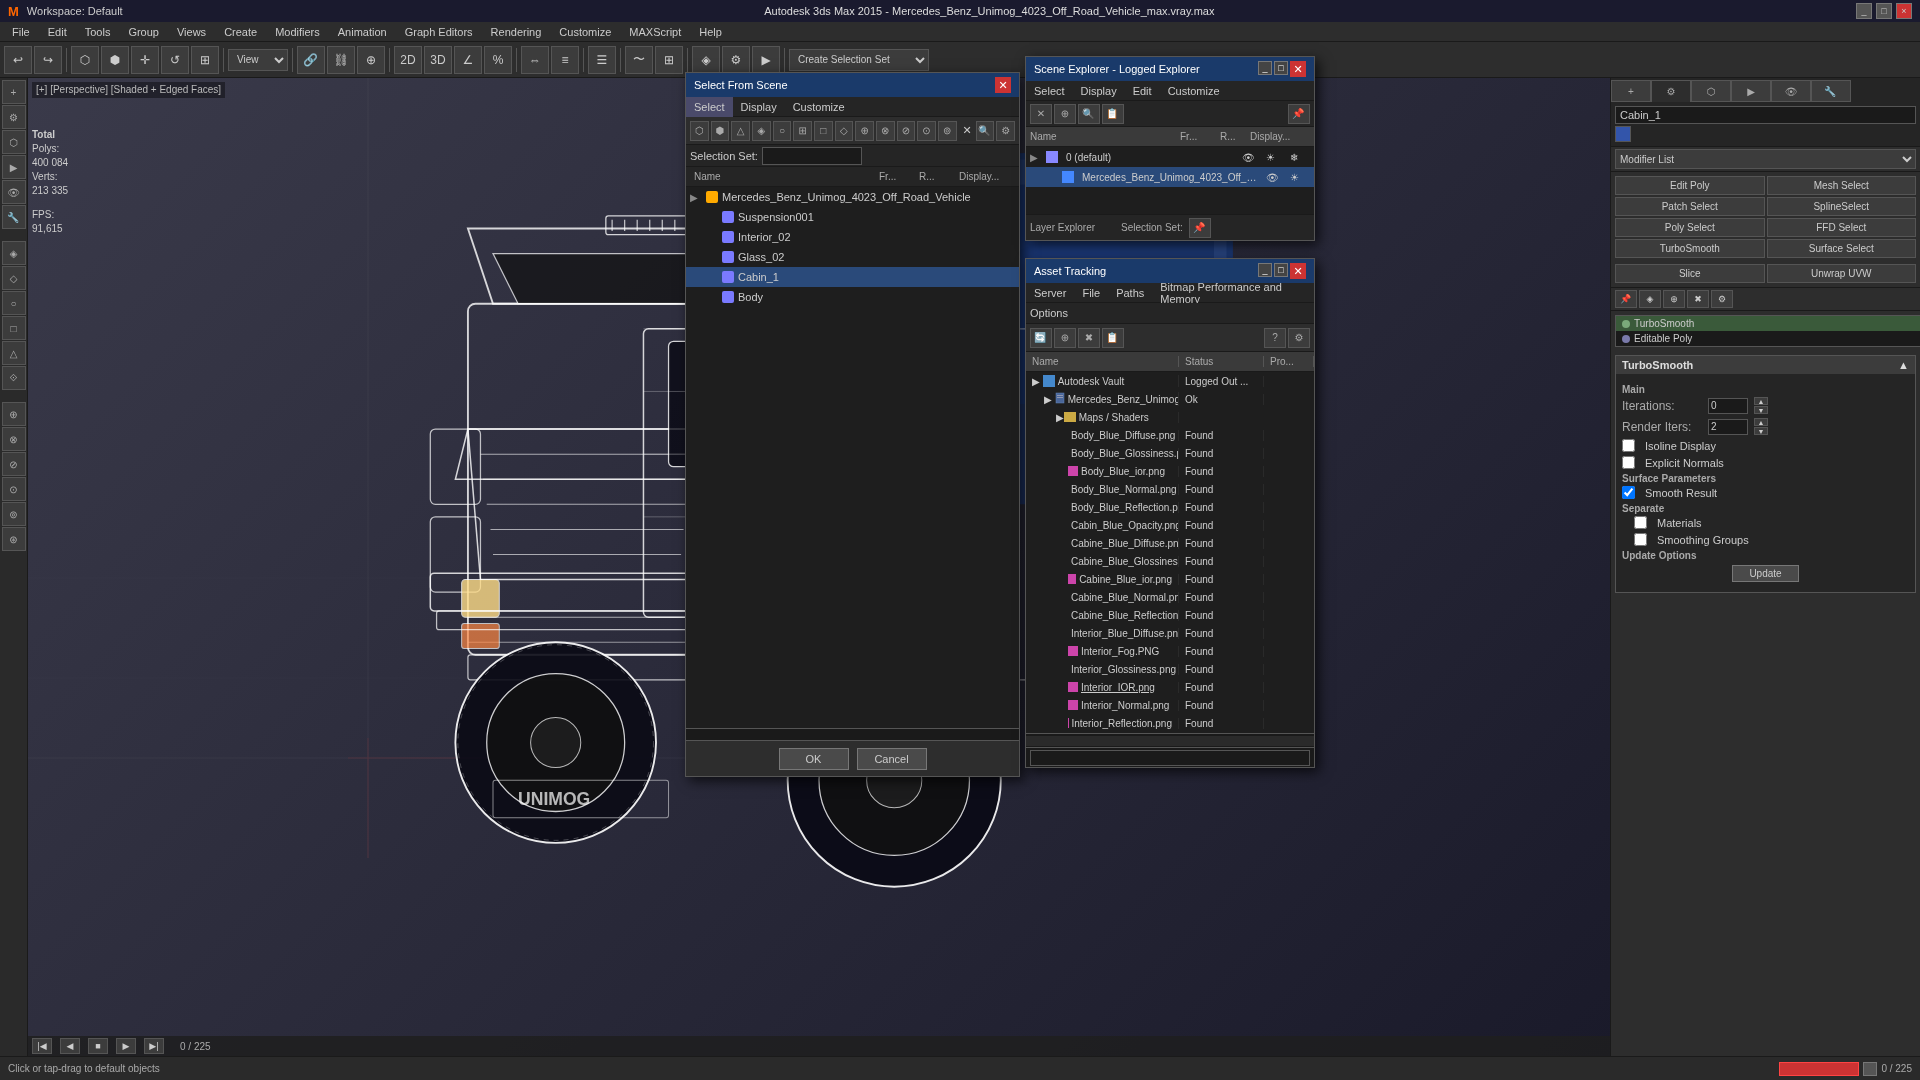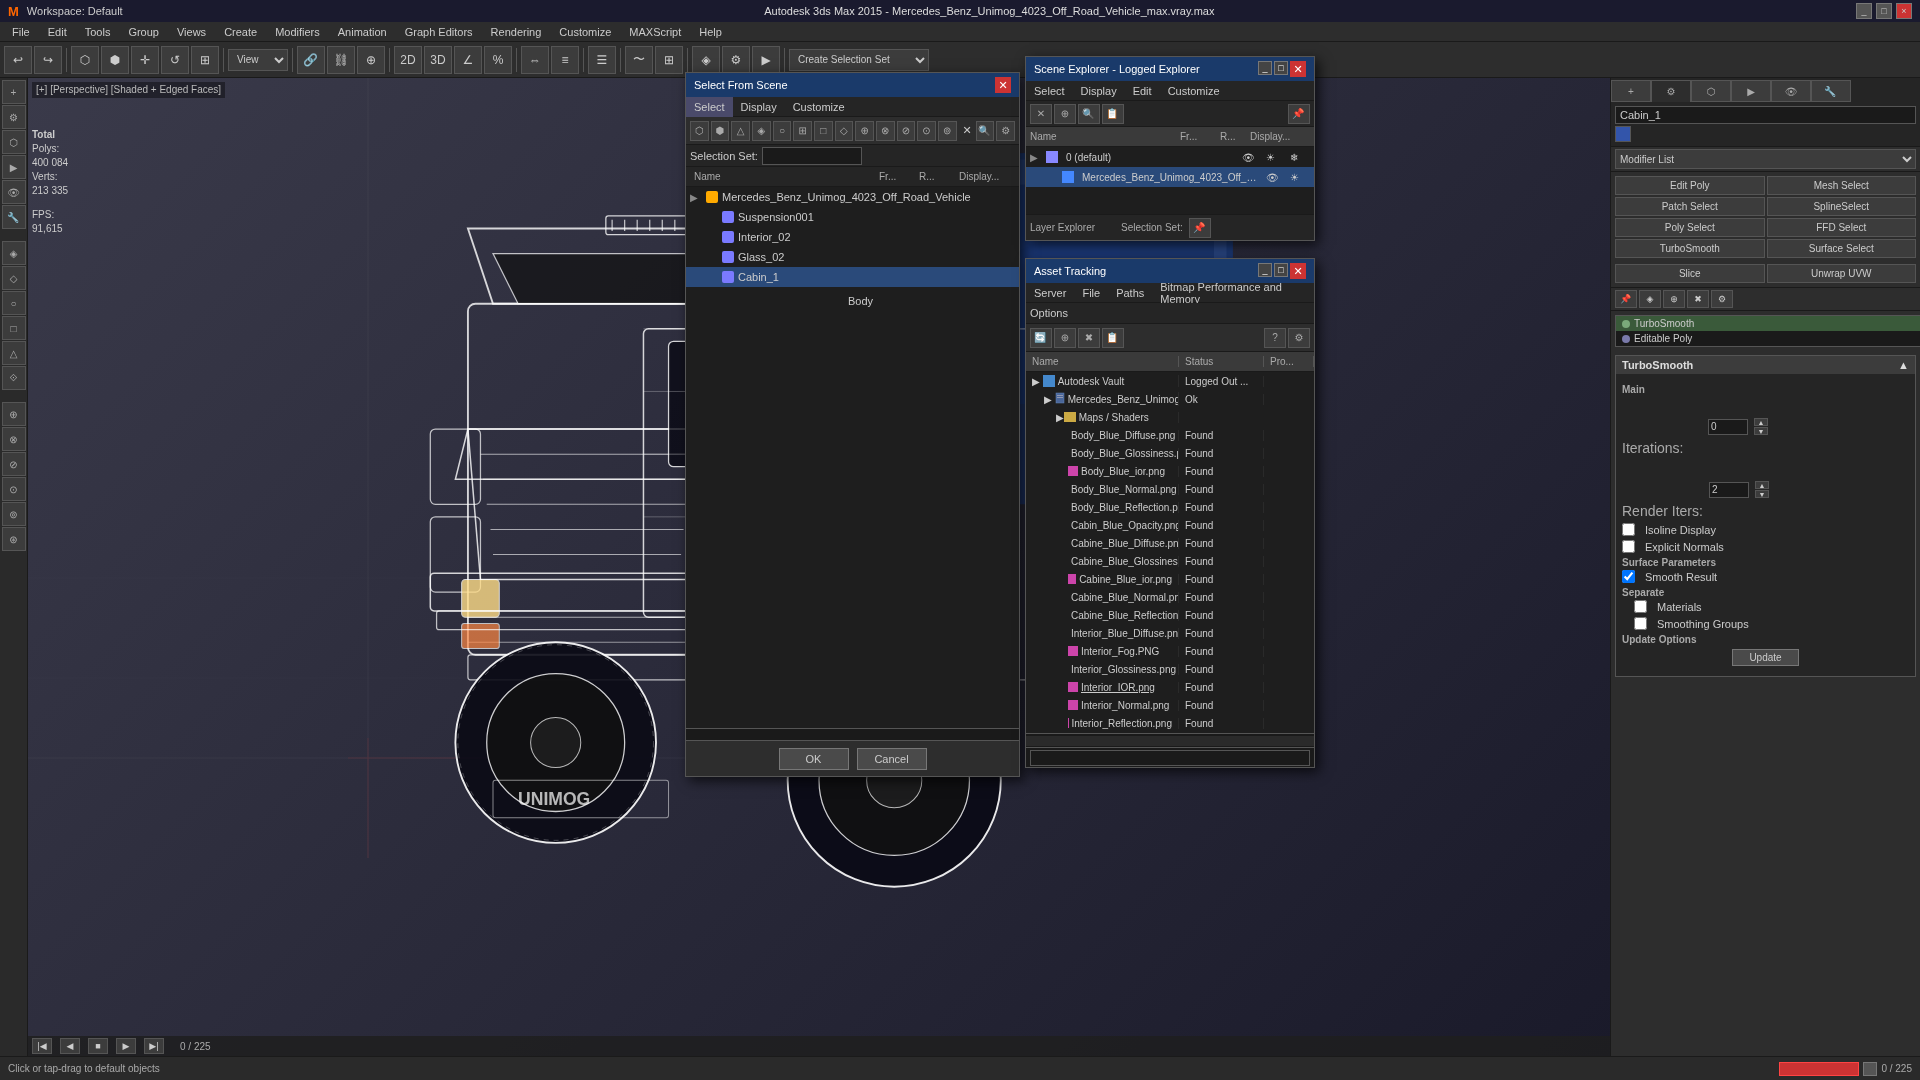--- a/index.html
+++ b/index.html
@@ -220,21 +220,21 @@
       display: flex;
       justify-content: space-between;
     }
     .turbo-body { padding: 6px; }
     .turbo-row {
       display: flex;
       align-items: center;
       margin-bottom: 4px;
       gap: 6px;
     }
-    .turbo-label { font-size: 14px; color: #aaa; min-width: 80px; margin-top: 43px; }
+    .turbo-label { font-size: 12px; color: #aaa; min-width: 80px; }
     .turbo-input {
       width: 40px; height: 16px;
       background: #1a1a1a; border: 1px solid #555;
       color: #ccc; font-size: 10px; padding: 0 2px;
     }
     .turbo-checkbox { margin-right: 4px; }
     .radio-group { display: flex; flex-direction: column; gap: 2px; }
     .radio-item { display: flex; align-items: center; gap: 4px; font-size: 10px; color: #aaa; }
     .section-title { font-size: 10px; color: #aaa; font-weight: bold; margin: 4px 0 2px 0; }
     .update-btn {
@@ -964,21 +964,21 @@
     <div class="tree-item" style="padding-left:20px;">
       <span class="tree-expand"> </span>
       <span class="tree-icon tree-icon-mesh"></span>
       <span>Glass_02</span>
     </div>
     <div class="tree-item selected" style="padding-left:20px;">
       <span class="tree-expand"> </span>
       <span class="tree-icon tree-icon-mesh"></span>
       <span>Cabin_1</span>
     </div>
-    <div class="tree-item" style="padding-left:20px;flex-direction:column;">
+    <div class="tree-item" style="padding-left:20px;">
       <span class="tree-expand"> </span>
       <span class="tree-icon tree-icon-mesh"></span>
       <span>Body</span>
     </div>
   </div>
 
   <div class="scrollbar-h"></div>
 
   <div class="dialog-footer">
     <button class="footer-btn">OK</button>

